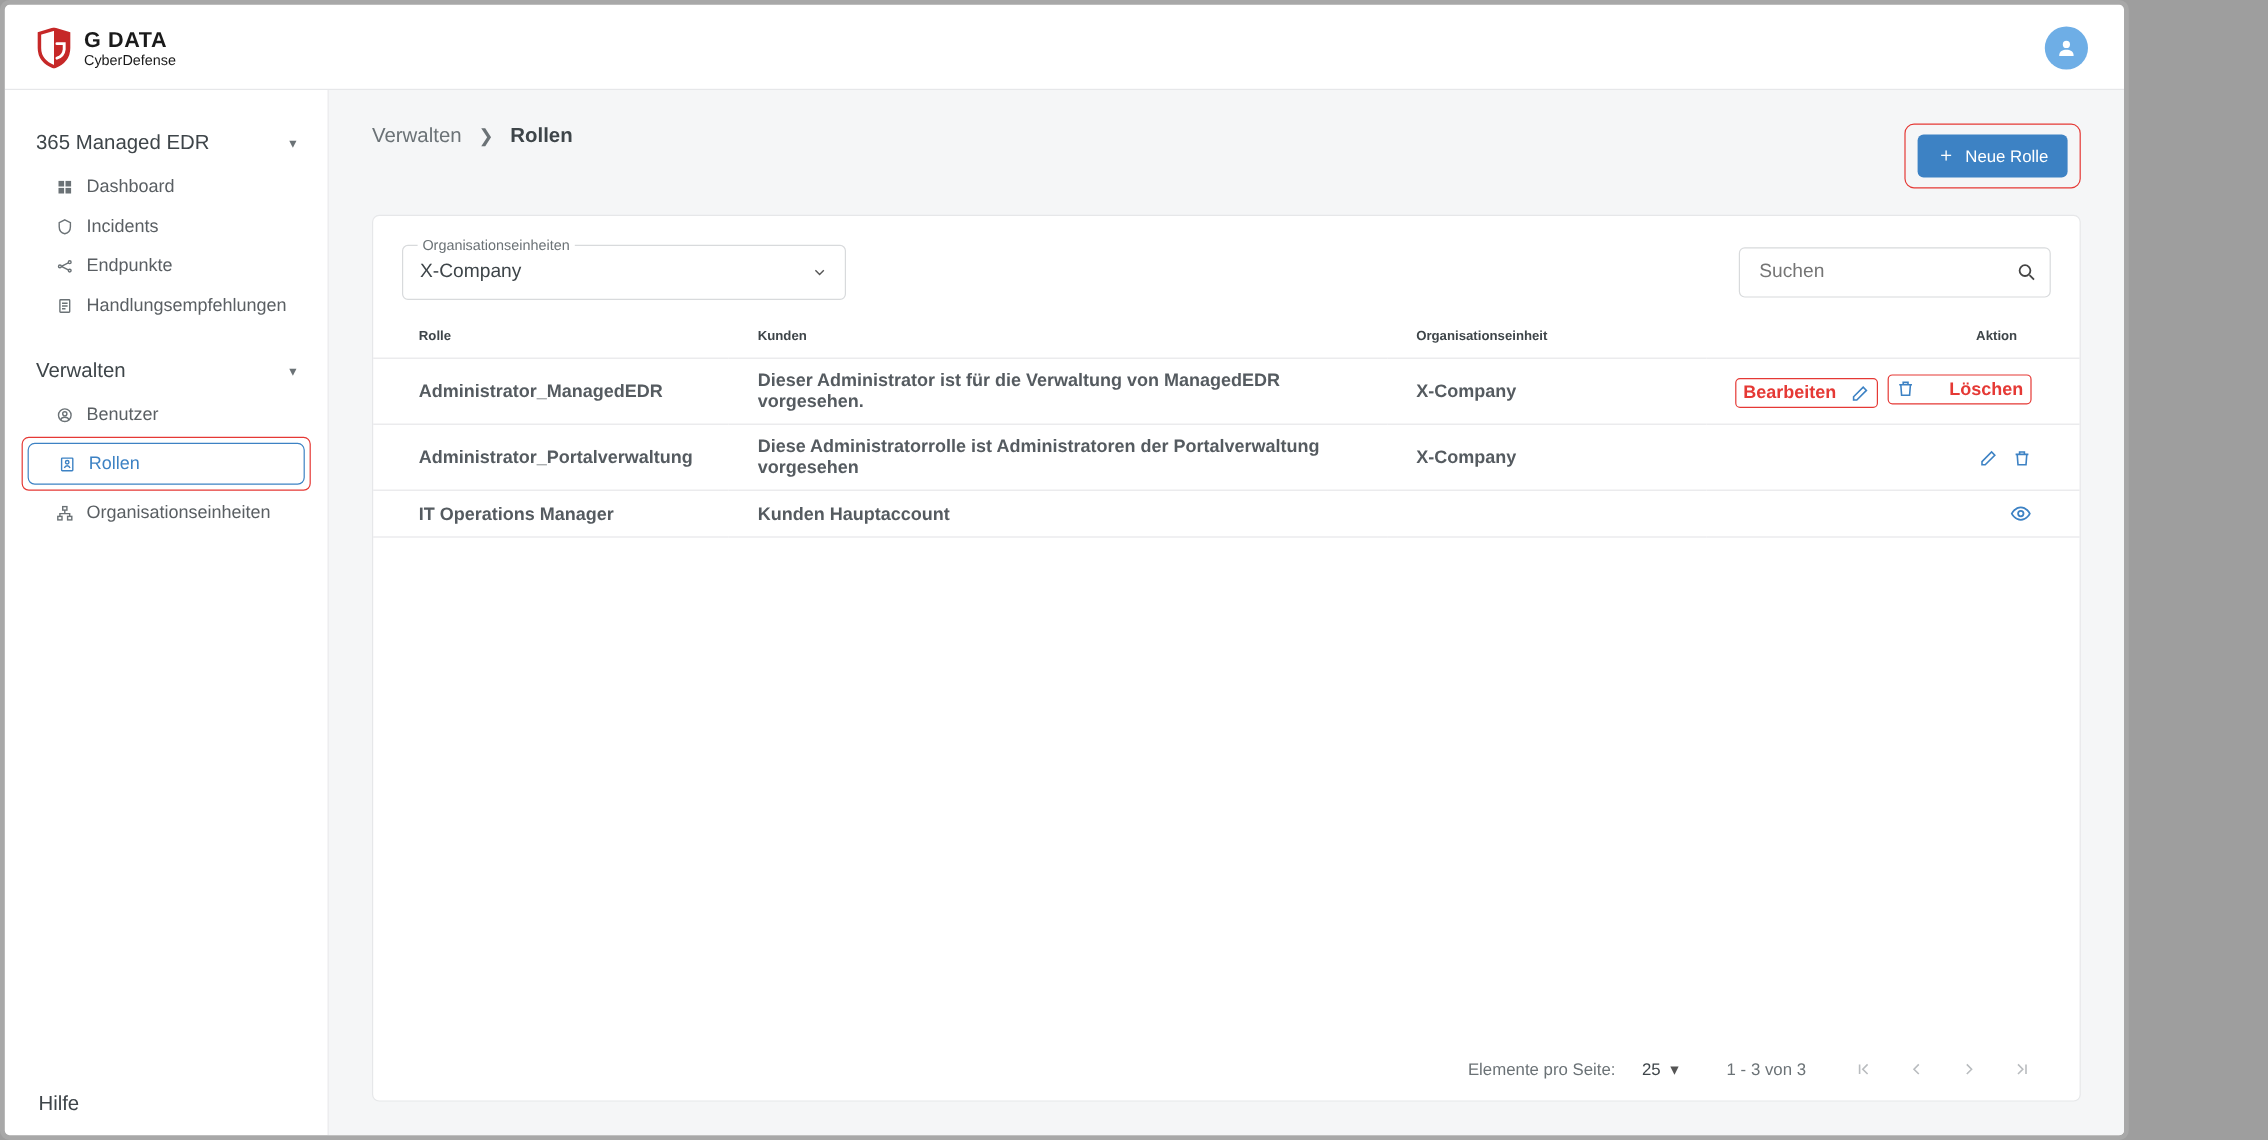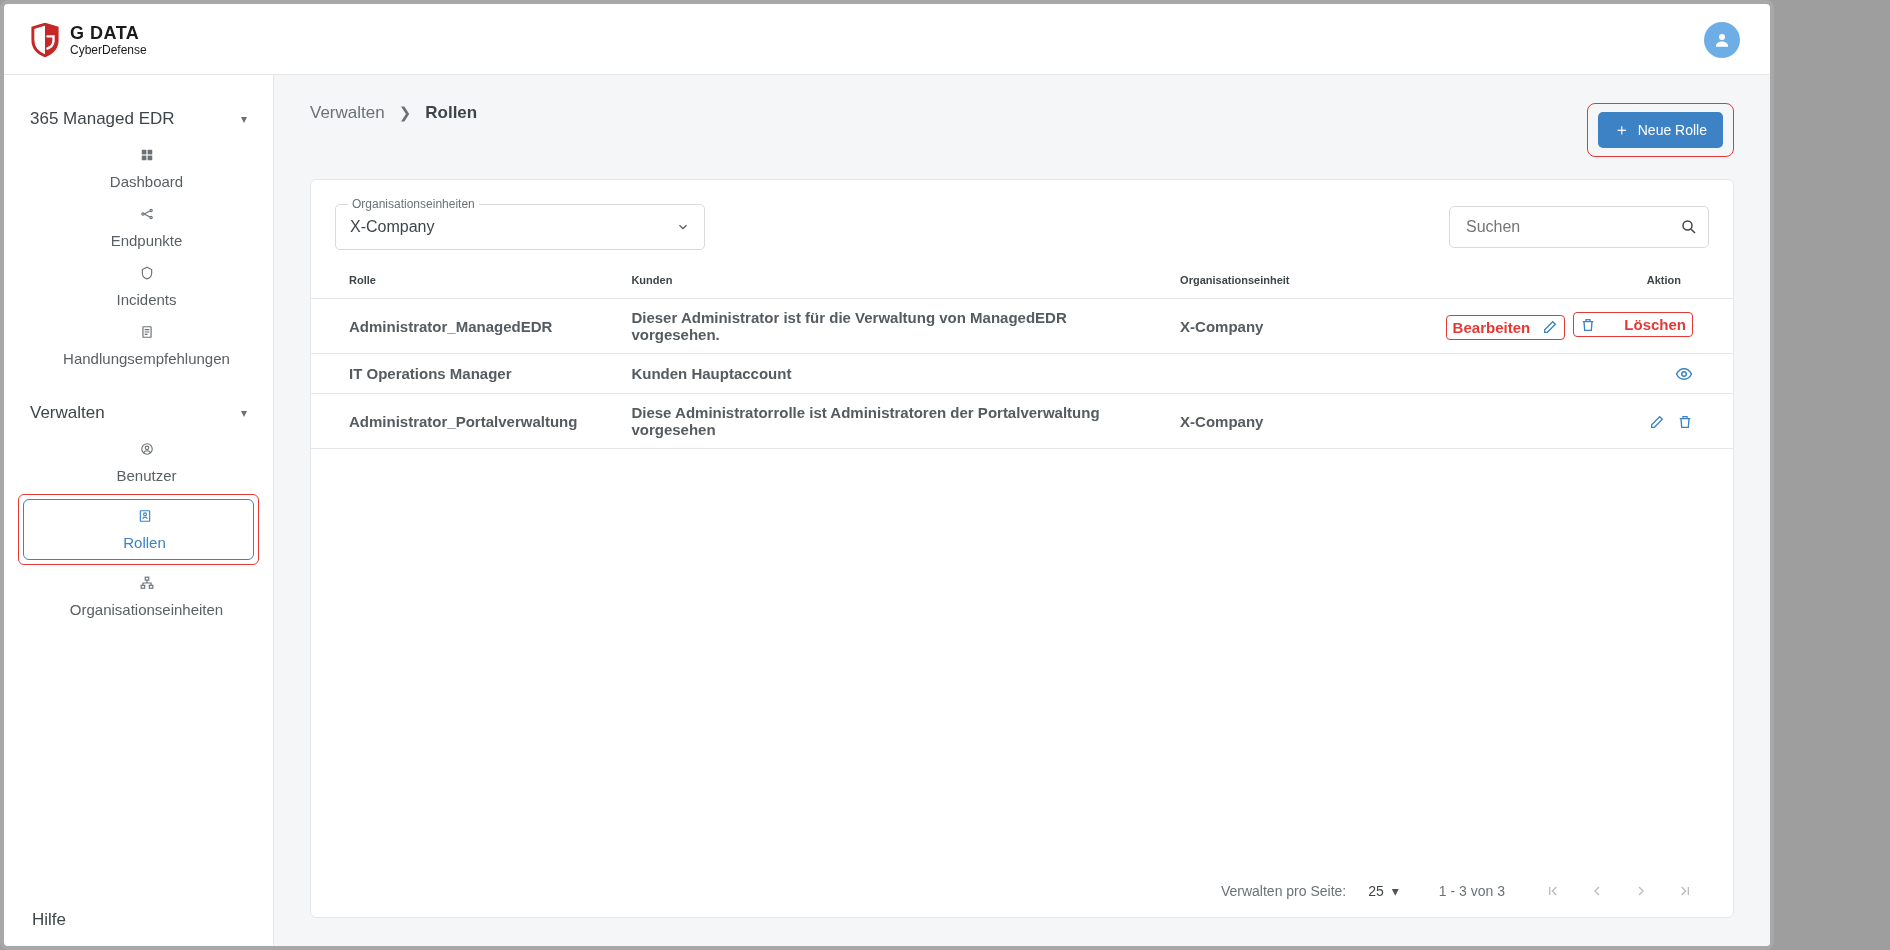--- a/index.html
+++ b/index.html
@@ -25,21 +25,21 @@
   .logo-text .l1{font-weight:700;font-size:18px;letter-spacing:0.5px;color:#1a1a1a;}
   .logo-text .l2{font-size:12px;color:#1a1a1a;margin-top:2px;}
   .avatar{width:36px;height:36px;border-radius:50%;background:var(--avatar);display:flex;align-items:center;justify-content:center;color:#fff;}
 
   
   .body{display:flex;flex:1;min-height:0;}
   .sidebar{width:270px;border-right:1px solid var(--border-light);display:flex;flex-direction:column;padding-top:20px;}
   .side-section{padding:4px 14px;text-align:center;}
   .side-header{display:flex;align-items:center;justify-content:space-between;padding:10px 12px;font-size:17px;color:var(--text);cursor:pointer;}
   .side-header .chev{font-size:12px;color:var(--muted);}
-  .side-item{display:flex;align-items:center;gap:10px;padding:8px 12px 8px 28px;font-size:15px;color:#5a5f63;border-radius:6px;cursor:pointer;flex-direction:column;}
+  .side-item{display:flex;align-items:center;gap:10px;padding:8px 12px 8px 28px;font-size:15px;color:#5a5f63;border-radius:6px;cursor:pointer;}
   .side-item.active{border:1px solid #3d82c4;color:#3d82c4;}
   .side-item .ico{width:16px;height:16px;display:inline-flex;align-items:center;justify-content:center;color:#6b7276;}
   .side-item.active .ico{color:#3d82c4;}
   .red-box{border:1px solid var(--red);border-radius:6px;padding:4px;}
   .sidebar-spacer{flex:1;}
   .help{padding:16px 28px;font-size:17px;color:var(--text);border-top:0;}
 
   
   .main{flex:1;background:var(--bg);position:relative;display:flex;flex-direction:column;padding:0;}
   .main-top{display:flex;align-items:flex-start;justify-content:space-between;padding:28px 36px 0 36px;}
@@ -128,35 +128,35 @@
                 <rect x="13" y="3" width="8" height="8"></rect>
                 <rect x="3" y="13" width="8" height="8"></rect>
                 <rect x="13" y="13" width="8" height="8"></rect>
               </svg>
             </span>
           <span>Dashboard</span>
         </div>
         <div class="side-item">
           <span class="ico">
               <svg width="14" height="14" viewBox="0 0 24 24" fill="none" stroke="currentColor" stroke-width="2">
+                <path d="M12 2l8 4v6c0 5-3.5 9-8 10-4.5-1-8-5-8-10V6z"></path>
+              </svg>
+            </span>
+          <span>Incidents</span>
+        </div>
+        <div class="side-item">
+          <span class="ico">
+              <svg width="14" height="14" viewBox="0 0 24 24" fill="none" stroke="currentColor" stroke-width="2">
                 <circle cx="5" cy="12" r="2"></circle>
                 <circle cx="19" cy="6" r="2"></circle>
                 <circle cx="19" cy="18" r="2"></circle>
                 <path d="M7 12l10-5M7 12l10 5"></path>
               </svg>
             </span>
           <span>Endpunkte</span>
-        </div>
-        <div class="side-item">
-          <span class="ico">
-              <svg width="14" height="14" viewBox="0 0 24 24" fill="none" stroke="currentColor" stroke-width="2">
-                <path d="M12 2l8 4v6c0 5-3.5 9-8 10-4.5-1-8-5-8-10V6z"></path>
-              </svg>
-            </span>
-          <span>Incidents</span>
         </div>
         <div class="side-item">
           <span class="ico">
               <svg width="14" height="14" viewBox="0 0 24 24" fill="none" stroke="currentColor" stroke-width="2">
                 <rect x="5" y="3" width="14" height="18" rx="1"></rect>
                 <path d="M8 8h8M8 12h8M8 16h5"></path>
               </svg>
             </span>
           <span>Handlungsempfehlungen</span>
         </div>
@@ -277,55 +277,55 @@
                   <span class="act-icon" style="margin-left:0;">
                       <svg width="16" height="16" viewBox="0 0 24 24" fill="none" stroke="#3d82c4" stroke-width="2">
                         <path d="M4 7h16M9 7V4h6v3M6 7l1 13h10l1-13"></path>
                       </svg>
                     </span>
                   <span>Löschen</span>
                 </span>
               </td>
             </tr>
             <tr>
-              <td>IT Operations Manager</td>
-              <td>Kunden Hauptaccount</td>
-              <td></td>
-              <td class="actions">
-                <span class="act-icon">
-                    <svg width="18" height="18" viewBox="0 0 24 24" fill="none" stroke="#3d82c4" stroke-width="2">
-                      <path d="M2 12s3.5-7 10-7 10 7 10 7-3.5 7-10 7S2 12 2 12z"></path>
-                      <circle cx="12" cy="12" r="3"></circle>
-                    </svg>
-                  </span>
-              </td>
-            </tr>
-            <tr>
               <td>Administrator_Portalverwaltung</td>
               <td>Diese Administratorrolle ist Administratoren der Portalverwaltung vorgesehen</td>
               <td>X-Company</td>
               <td class="actions">
                 <span class="act-icon">
                     <svg width="16" height="16" viewBox="0 0 24 24" fill="none" stroke="#3d82c4" stroke-width="2">
                       <path d="M4 20h4L20 8l-4-4L4 16v4z"></path>
                     </svg>
                   </span>
                 <span class="act-icon">
                     <svg width="16" height="16" viewBox="0 0 24 24" fill="none" stroke="#3d82c4" stroke-width="2">
                       <path d="M4 7h16M9 7V4h6v3M6 7l1 13h10l1-13"></path>
                     </svg>
                   </span>
               </td>
             </tr>
+            <tr>
+              <td>IT Operations Manager</td>
+              <td>Kunden Hauptaccount</td>
+              <td></td>
+              <td class="actions">
+                <span class="act-icon">
+                    <svg width="18" height="18" viewBox="0 0 24 24" fill="none" stroke="#3d82c4" stroke-width="2">
+                      <path d="M2 12s3.5-7 10-7 10 7 10 7-3.5 7-10 7S2 12 2 12z"></path>
+                      <circle cx="12" cy="12" r="3"></circle>
+                    </svg>
+                  </span>
+              </td>
+            </tr>
           </tbody>
         </table>
 
         <div class="pager">
           <span class="dd">
-            <span>Verwalten pro Seite:</span>
+            <span>Elemente pro Seite:</span>
             <span style="margin-left:14px;color:#3e4549;">25</span>
             <span style="color:#555;">▾</span>
           </span>
           <span>1 - 3 von 3</span>
           <span class="nav">
             <span class="pbtn">
                 <svg width="16" height="16" viewBox="0 0 24 24" fill="none" stroke="currentColor" stroke-width="2">
                   <path d="M17 18l-6-6 6-6M7 6v12"></path>
                 </svg>
               </span>

